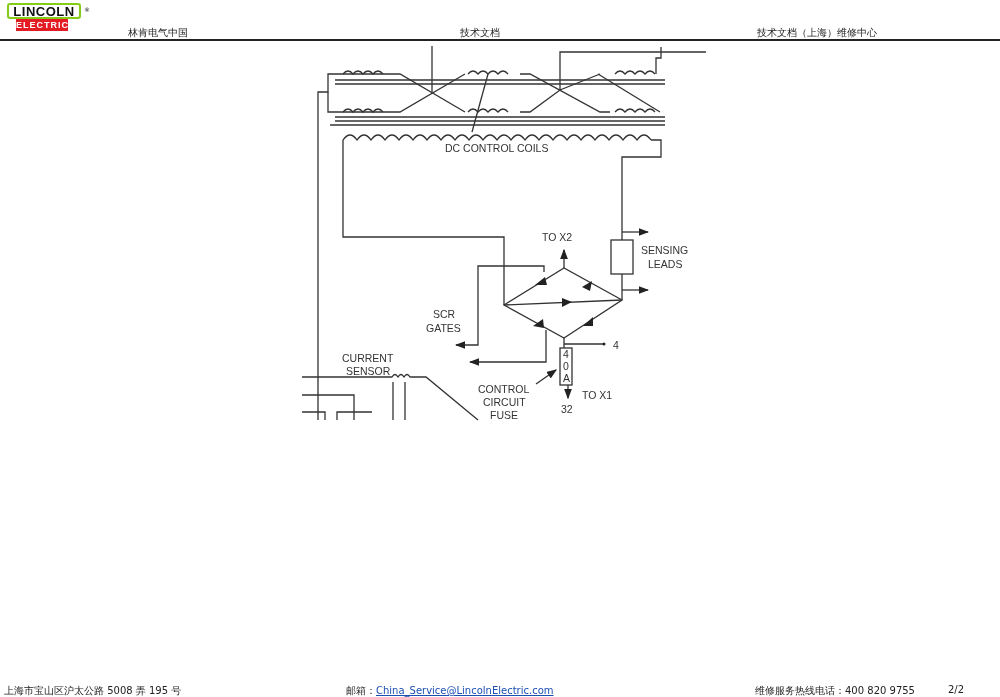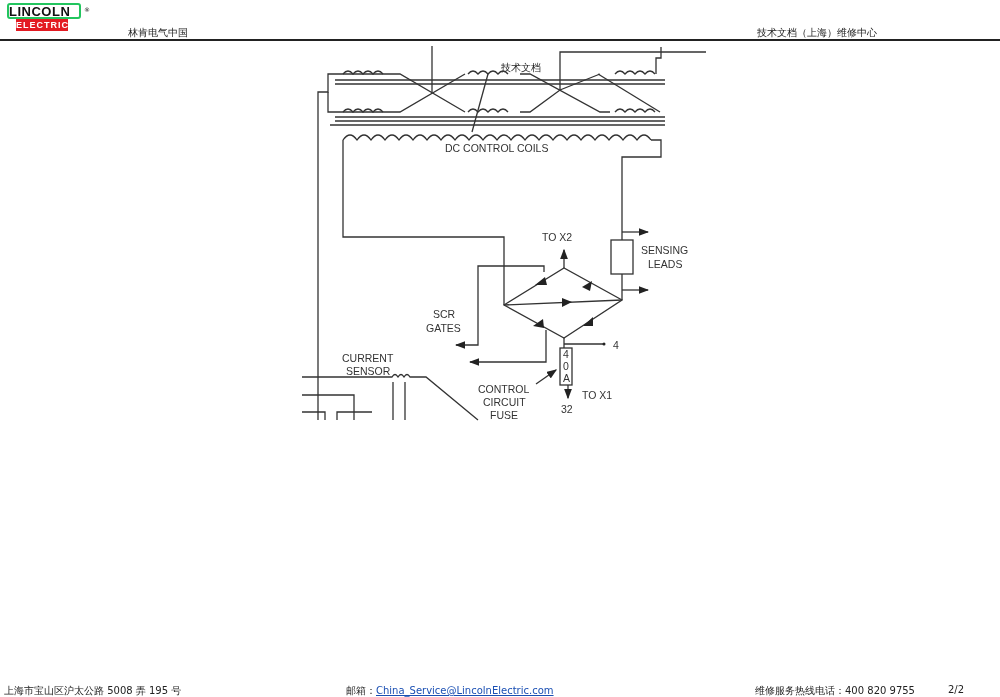--- a/index.html
+++ b/index.html
@@ -1,40 +1,40 @@
 <!DOCTYPE html>
 <html><head>
 <meta charset="utf-8">
 <style>
   html, body { margin:0; padding:0; }
   body { width:1000px; height:697px; background:#ffffff; position:relative; overflow:hidden;
          font-family:"DejaVu Sans", sans-serif; color:#222; }
   .logo { position:absolute; left:7px; top:3px; width:81px; height:28px; }
-  .logo-top { position:absolute; left:0; top:0; width:74px; height:16px; background:#fff; border:2px solid #22c55e; border-radius:3px;
-              font:bold 13px "Liberation Sans", sans-serif; color:#111; line-height:14px; letter-spacing:0.5px; box-sizing:border-box; }
+  .logo-top { position:absolute; left:0; top:0; width:74px; height:16px; background:#fff; border:2px solid #84cc16; border-radius:3px;
+              font:bold 13px "Liberation Sans", sans-serif; color:#111; line-height:14px; text-align:center; letter-spacing:0.5px; box-sizing:border-box; }
   .logo-bot { position:absolute; left:9px; top:16px; width:52px; height:12px; background:#e31b23;
               font:bold 9px "Liberation Sans", sans-serif; color:#fff; line-height:12px; text-align:center; letter-spacing:1px; }
   .logo-reg { position:absolute; left:77px; top:3px; font-size:6px; color:#111; }
   .hdr-text { position:absolute; top:26px; font-size:10px; color:#222; }
   .hdr-rule { position:absolute; left:0; top:39px; width:1000px; height:1.5px; background:#222; }
   .ftr-text { position:absolute; top:684px; font-size:10px; color:#222; white-space:nowrap; }
   .ftr-link { color:#1a4fb3; text-decoration:underline; }
   .diagram { position:absolute; left:300px; top:41px; width:420px; height:381px; }
   .diagram text { font-family:"Liberation Sans", sans-serif; font-size:10.5px; fill:#333; }
 </style>
 </head>
 <body>
 
 <div class="logo">
   <div class="logo-top">LINCOLN</div>
   <div class="logo-bot">ELECTRIC</div>
   <span class="logo-reg">®</span>
 </div>
 <div class="hdr-text" style="left:93px;margin-left:35px;">林肯电气中国</div>
-<div class="hdr-text" style="left:501px;margin-top:35px;">技术文档</div>
+<div class="hdr-text" style="left:460px;">技术文档</div>
 <div class="hdr-text" style="left:757px;">技术文档（上海）维修中心</div>
 <div class="hdr-rule"></div>
 
 <svg class="diagram" viewBox="300 41 420 381" xmlns="http://www.w3.org/2000/svg">
   <defs>
     <marker id="arr" markerWidth="8" markerHeight="6" refX="7" refY="3" orient="auto">
       <path d="M0,0 L8,3 L0,6 Z" fill="#222"></path>
     </marker>
   </defs>
   <g stroke="#333" stroke-width="1.3" fill="none">

